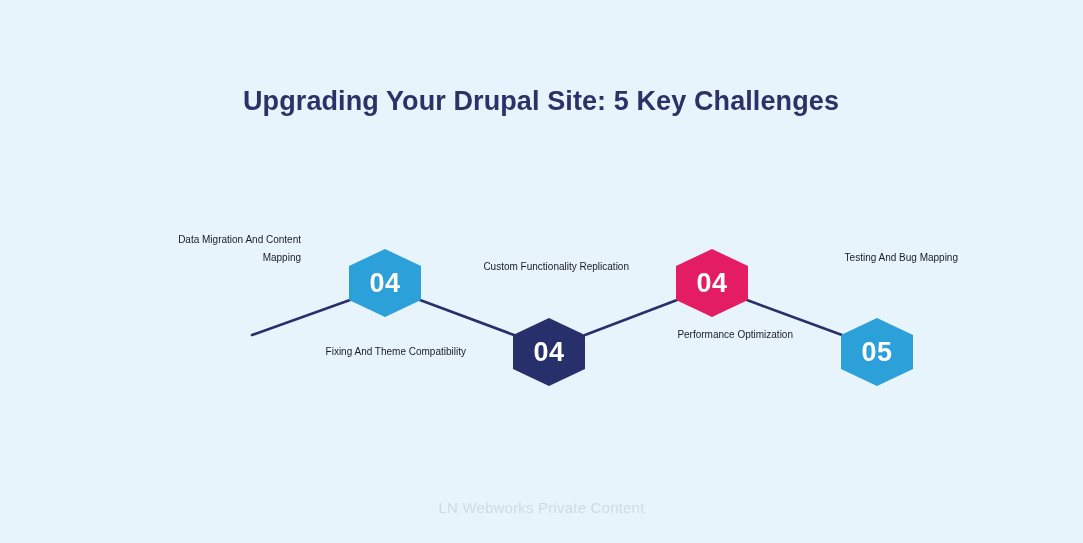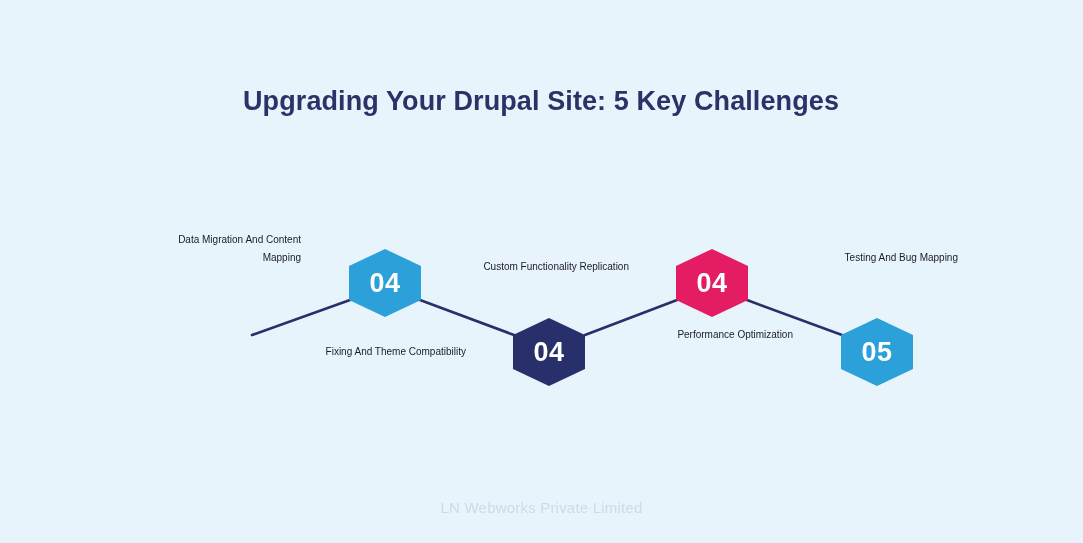--- a/index.html
+++ b/index.html
@@ -141,15 +141,15 @@
     <div class="hex-shape" style="background:#2ca0d8"></div>
     <div class="hex-num">05</div>
   </div>
 
   <div class="step-label" id="label-01" style="color: rgb(26, 26, 42);">Data Migration And Content Mapping</div>
   <div class="step-label" id="label-02" style="color: rgb(26, 26, 42);">Fixing And Theme Compatibility</div>
   <div class="step-label" id="label-03" style="color: rgb(26, 26, 42); margin-top: 27px;">Custom Functionality Replication</div>
   <div class="step-label" id="label-04" style="color: rgb(26, 26, 42);">Performance Optimization</div>
   <div class="step-label" id="label-05" style="color: rgb(26, 26, 42);">Testing And Bug Mapping</div>
 
-  <div id="footer" style="color: rgb(204, 219, 230);">LN Webworks Private Limited</div>
+  <div id="footer" style="color: rgb(204, 219, 230);">LN Webworks Private Content</div>
 
 </div>
 
 </body></html>

